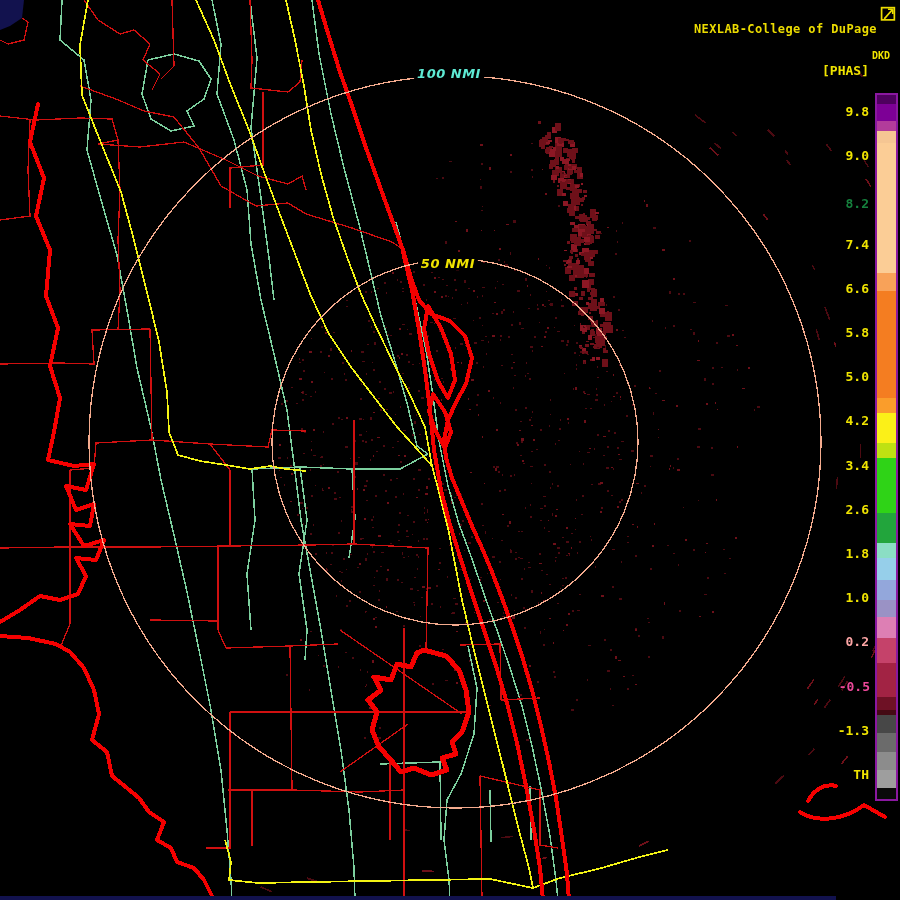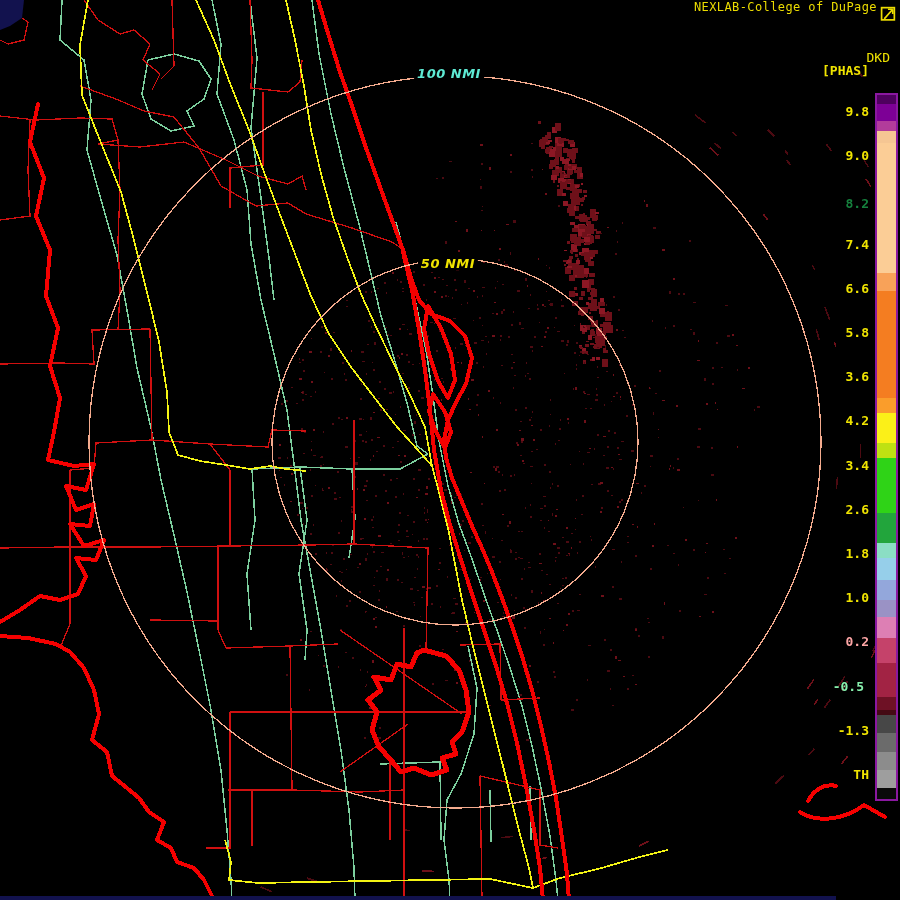--- a/index.html
+++ b/index.html
@@ -1,22 +1,22 @@
 <!DOCTYPE html>
 <html><head>
 <meta charset="utf-8">
 <style>
   html,body{margin:0;padding:0;background:#000;}
   #screen{position:relative;width:900px;height:900px;background:#000;overflow:hidden;
           font-family:"DejaVu Sans Mono","Liberation Mono",monospace;}
   #mapsvg{position:absolute;left:0;top:0;}
   .ovl{position:absolute;white-space:pre;}
-  #title{top:0;right:23px;font-size:12px;letter-spacing:.4px;font-weight:normal;}
+  #title{top:22px;right:23px;font-size:12px;letter-spacing:.4px;font-weight:bold;}
   #title-icon{position:absolute;top:5px;right:3px;width:17px;height:17px;}
-  #dkd{top:50px;right:10px;font-size:13px;font-weight:normal;}
+  #dkd{top:50px;right:10px;font-size:10px;font-weight:bold;}
   #phas{top:63px;right:31px;font-size:13px;font-weight:bold;}
   #caption{left:162px;top:881px;font-size:14px;letter-spacing:.2px;}
   .ring-label{position:absolute;transform:translate(-50%,-50%);font-size:13px;font-weight:bold;
               font-style:italic;background:#000;padding:0 3px;letter-spacing:.5px;
               font-family:"DejaVu Sans","Liberation Sans",sans-serif;}
   #colorbar{position:absolute;box-sizing:border-box;}
   #colorbar .seg{width:100%;}
   .tick{position:absolute;width:60px;text-align:right;font-size:13px;font-weight:bold;}
   #navy-bottom{position:absolute;left:0;top:896px;width:836px;height:4px;}
 </style>
@@ -1387,28 +1387,28 @@
       <div class="seg" style="height: 18px; background: rgb(158, 158, 158);"></div>
       <div class="seg" style="height: 11px; background: rgb(10, 10, 10);"></div>
     </div>
   <div id="ticks">
       <div class="tick" style="right: 31px; top: 104px; color: rgb(240, 228, 0);">9.8</div>
       <div class="tick" style="right: 31px; top: 148.2px; color: rgb(240, 228, 0);">9.0</div>
       <div class="tick" style="right: 31px; top: 196px; color: #15803d;">8.2</div>
       <div class="tick" style="right: 31px; top: 236.6px; color: rgb(240, 228, 0);">7.4</div>
       <div class="tick" style="right: 31px; top: 280.8px; color: rgb(240, 228, 0);">6.6</div>
       <div class="tick" style="right: 31px; top: 325px; color: rgb(240, 228, 0);">5.8</div>
-      <div class="tick" style="right: 31px; top: 369.2px; color: rgb(240, 228, 0);">3.6</div>
+      <div class="tick" style="right: 31px; top: 369.2px; color: rgb(240, 228, 0);">5.0</div>
       <div class="tick" style="right: 31px; top: 413.4px; color: rgb(240, 228, 0);">4.2</div>
       <div class="tick" style="right: 31px; top: 457.6px; color: rgb(240, 228, 0);">3.4</div>
       <div class="tick" style="right: 31px; top: 501.8px; color: rgb(240, 228, 0);">2.6</div>
       <div class="tick" style="right: 31px; top: 546px; color: rgb(240, 228, 0);">1.8</div>
       <div class="tick" style="right: 31px; top: 590.2px; color: rgb(240, 228, 0);">1.0</div>
       <div class="tick" style="right: 31px; top: 634.4px; color: #fca5a5;">0.2</div>
-      <div class="tick" style="right: 36px; top: 678.6px; color: #86efac;">-0.5</div>
+      <div class="tick" style="right: 30px; top: 678.6px; color: #ec4899;">-0.5</div>
       <div class="tick" style="right: 31px; top: 722.8px; color: rgb(240, 228, 0);">-1.3</div>
       <div class="tick" style="right: 31px; top: 767px; color: rgb(240, 228, 0);">TH</div>
     </div>
 
   <div id="ring-labels">
       <div class="ring-label" style="left: 448px; top: 263px; color: rgb(240, 228, 0);">50 NMI</div>
       <div class="ring-label" style="left: 449px; top: 73px; color: #5eead4;">100 NMI</div>
     </div>
 
 </div>

